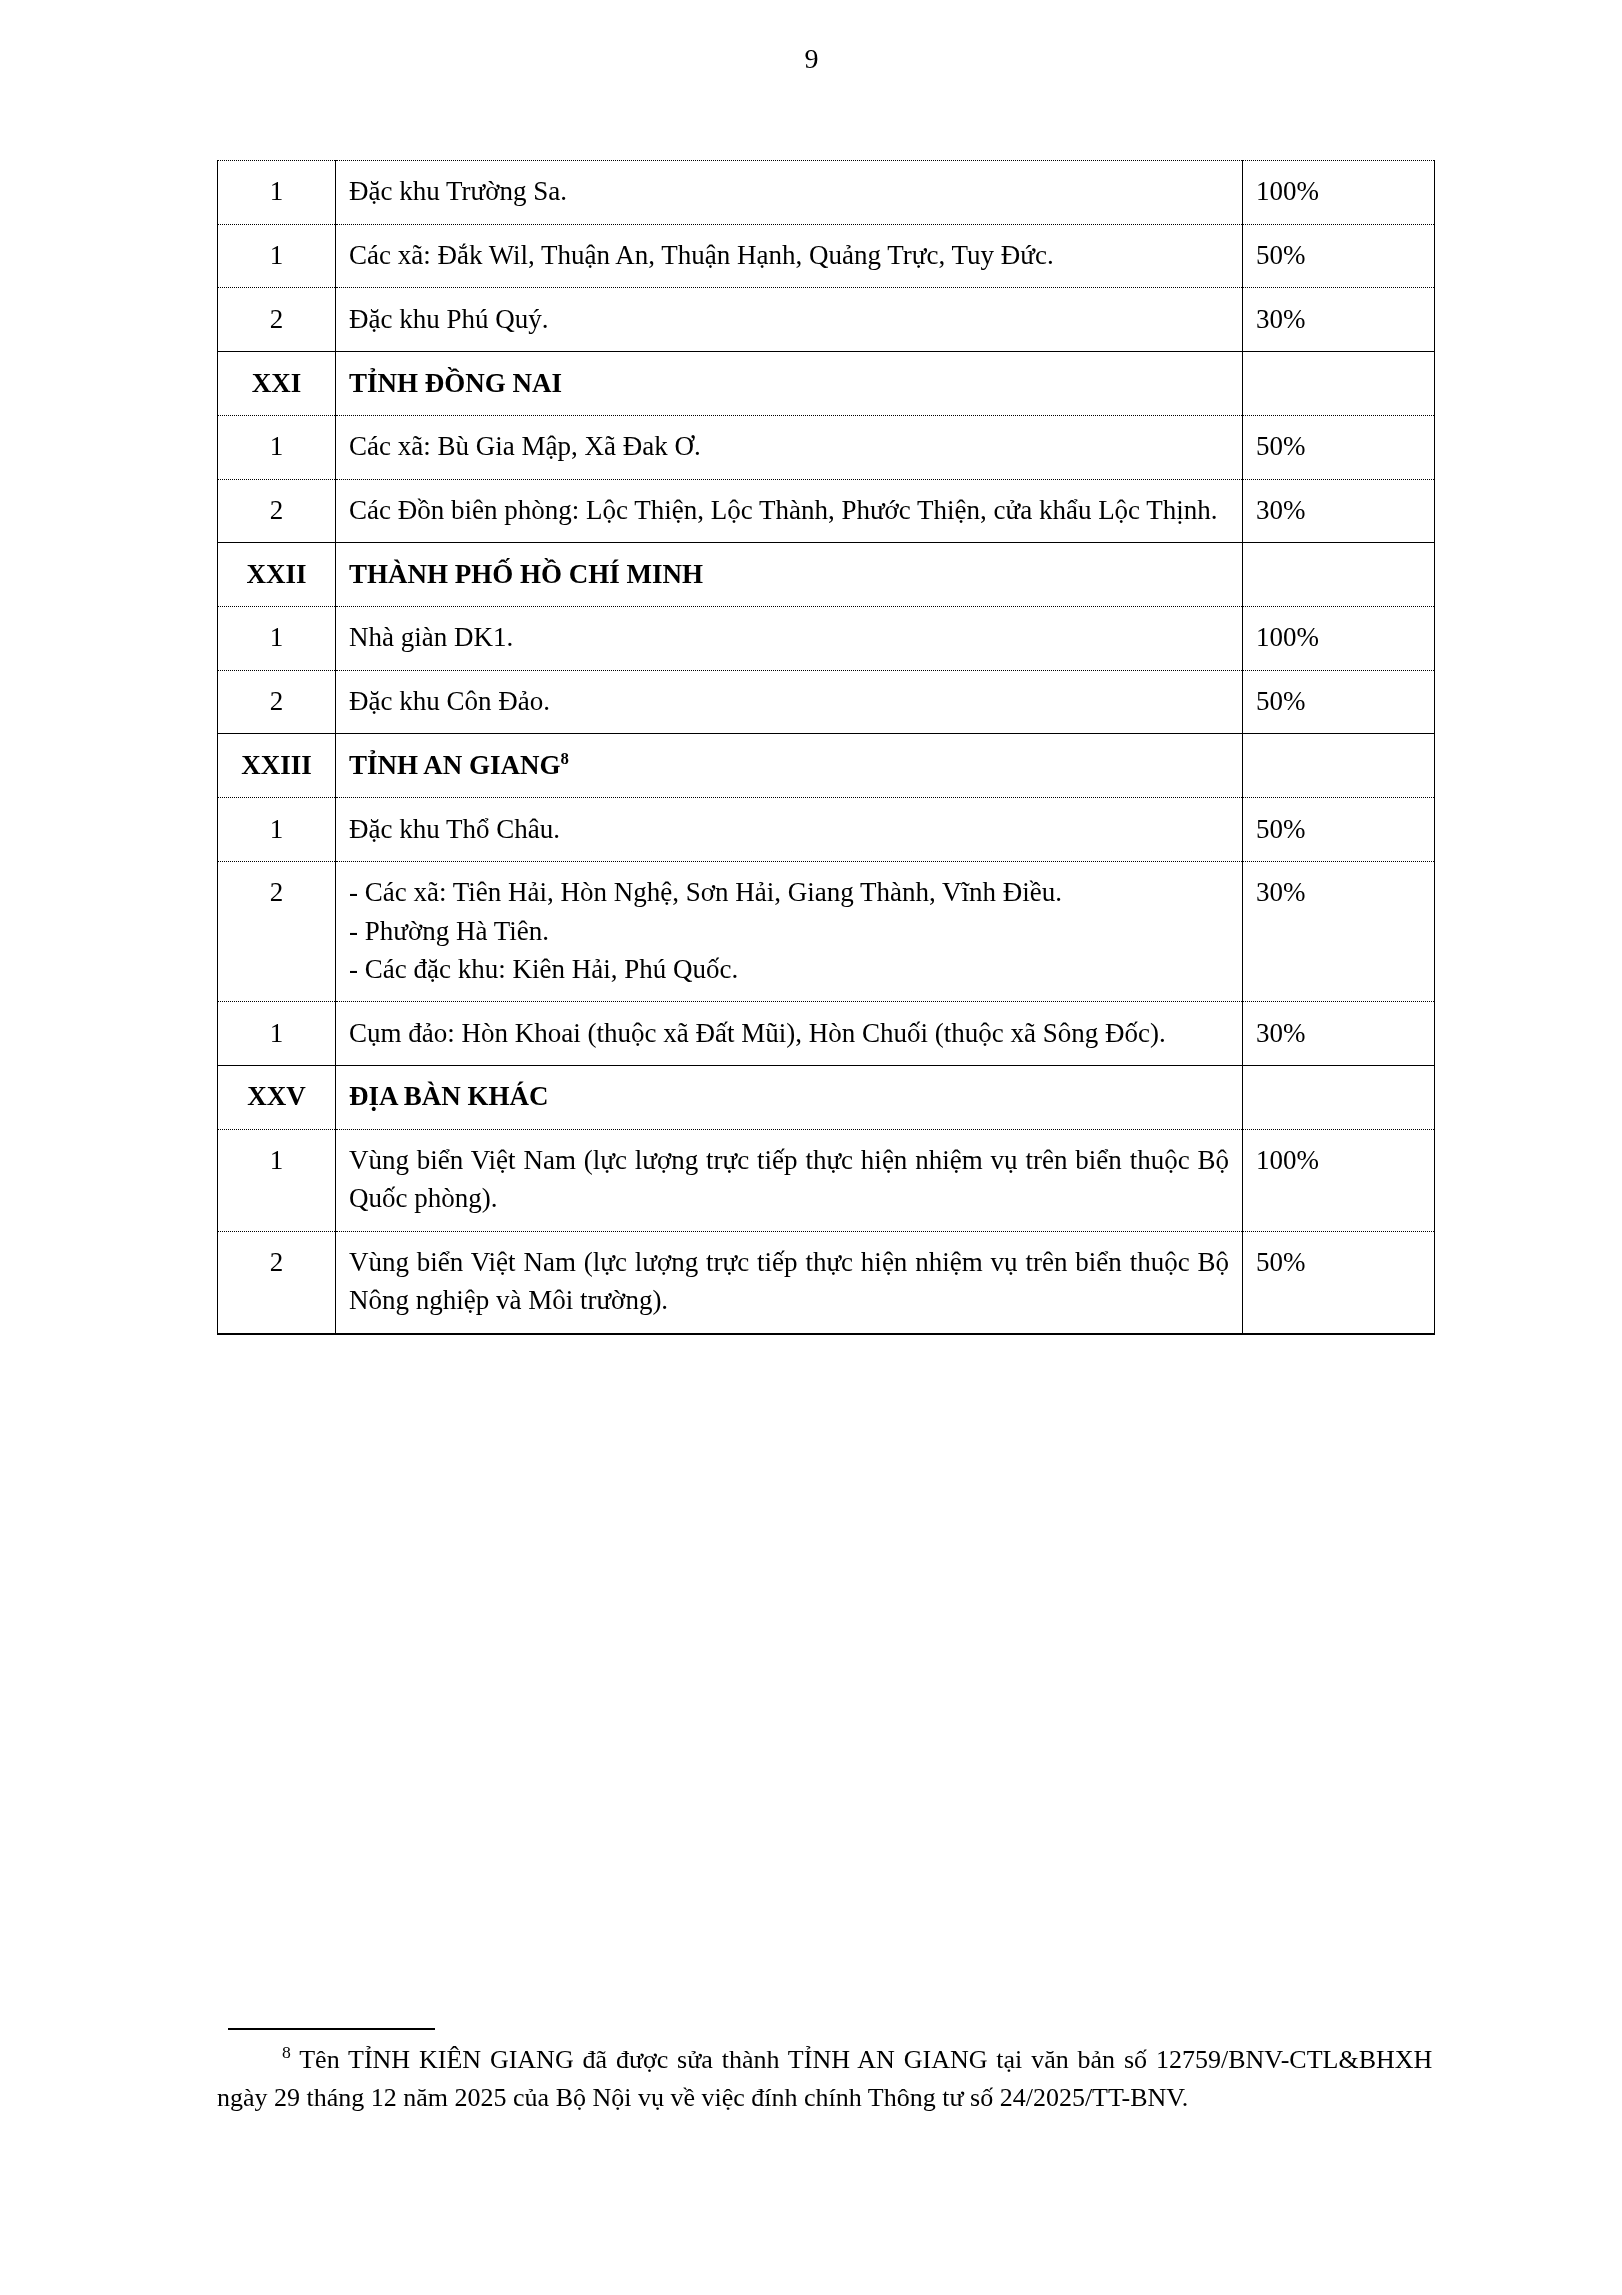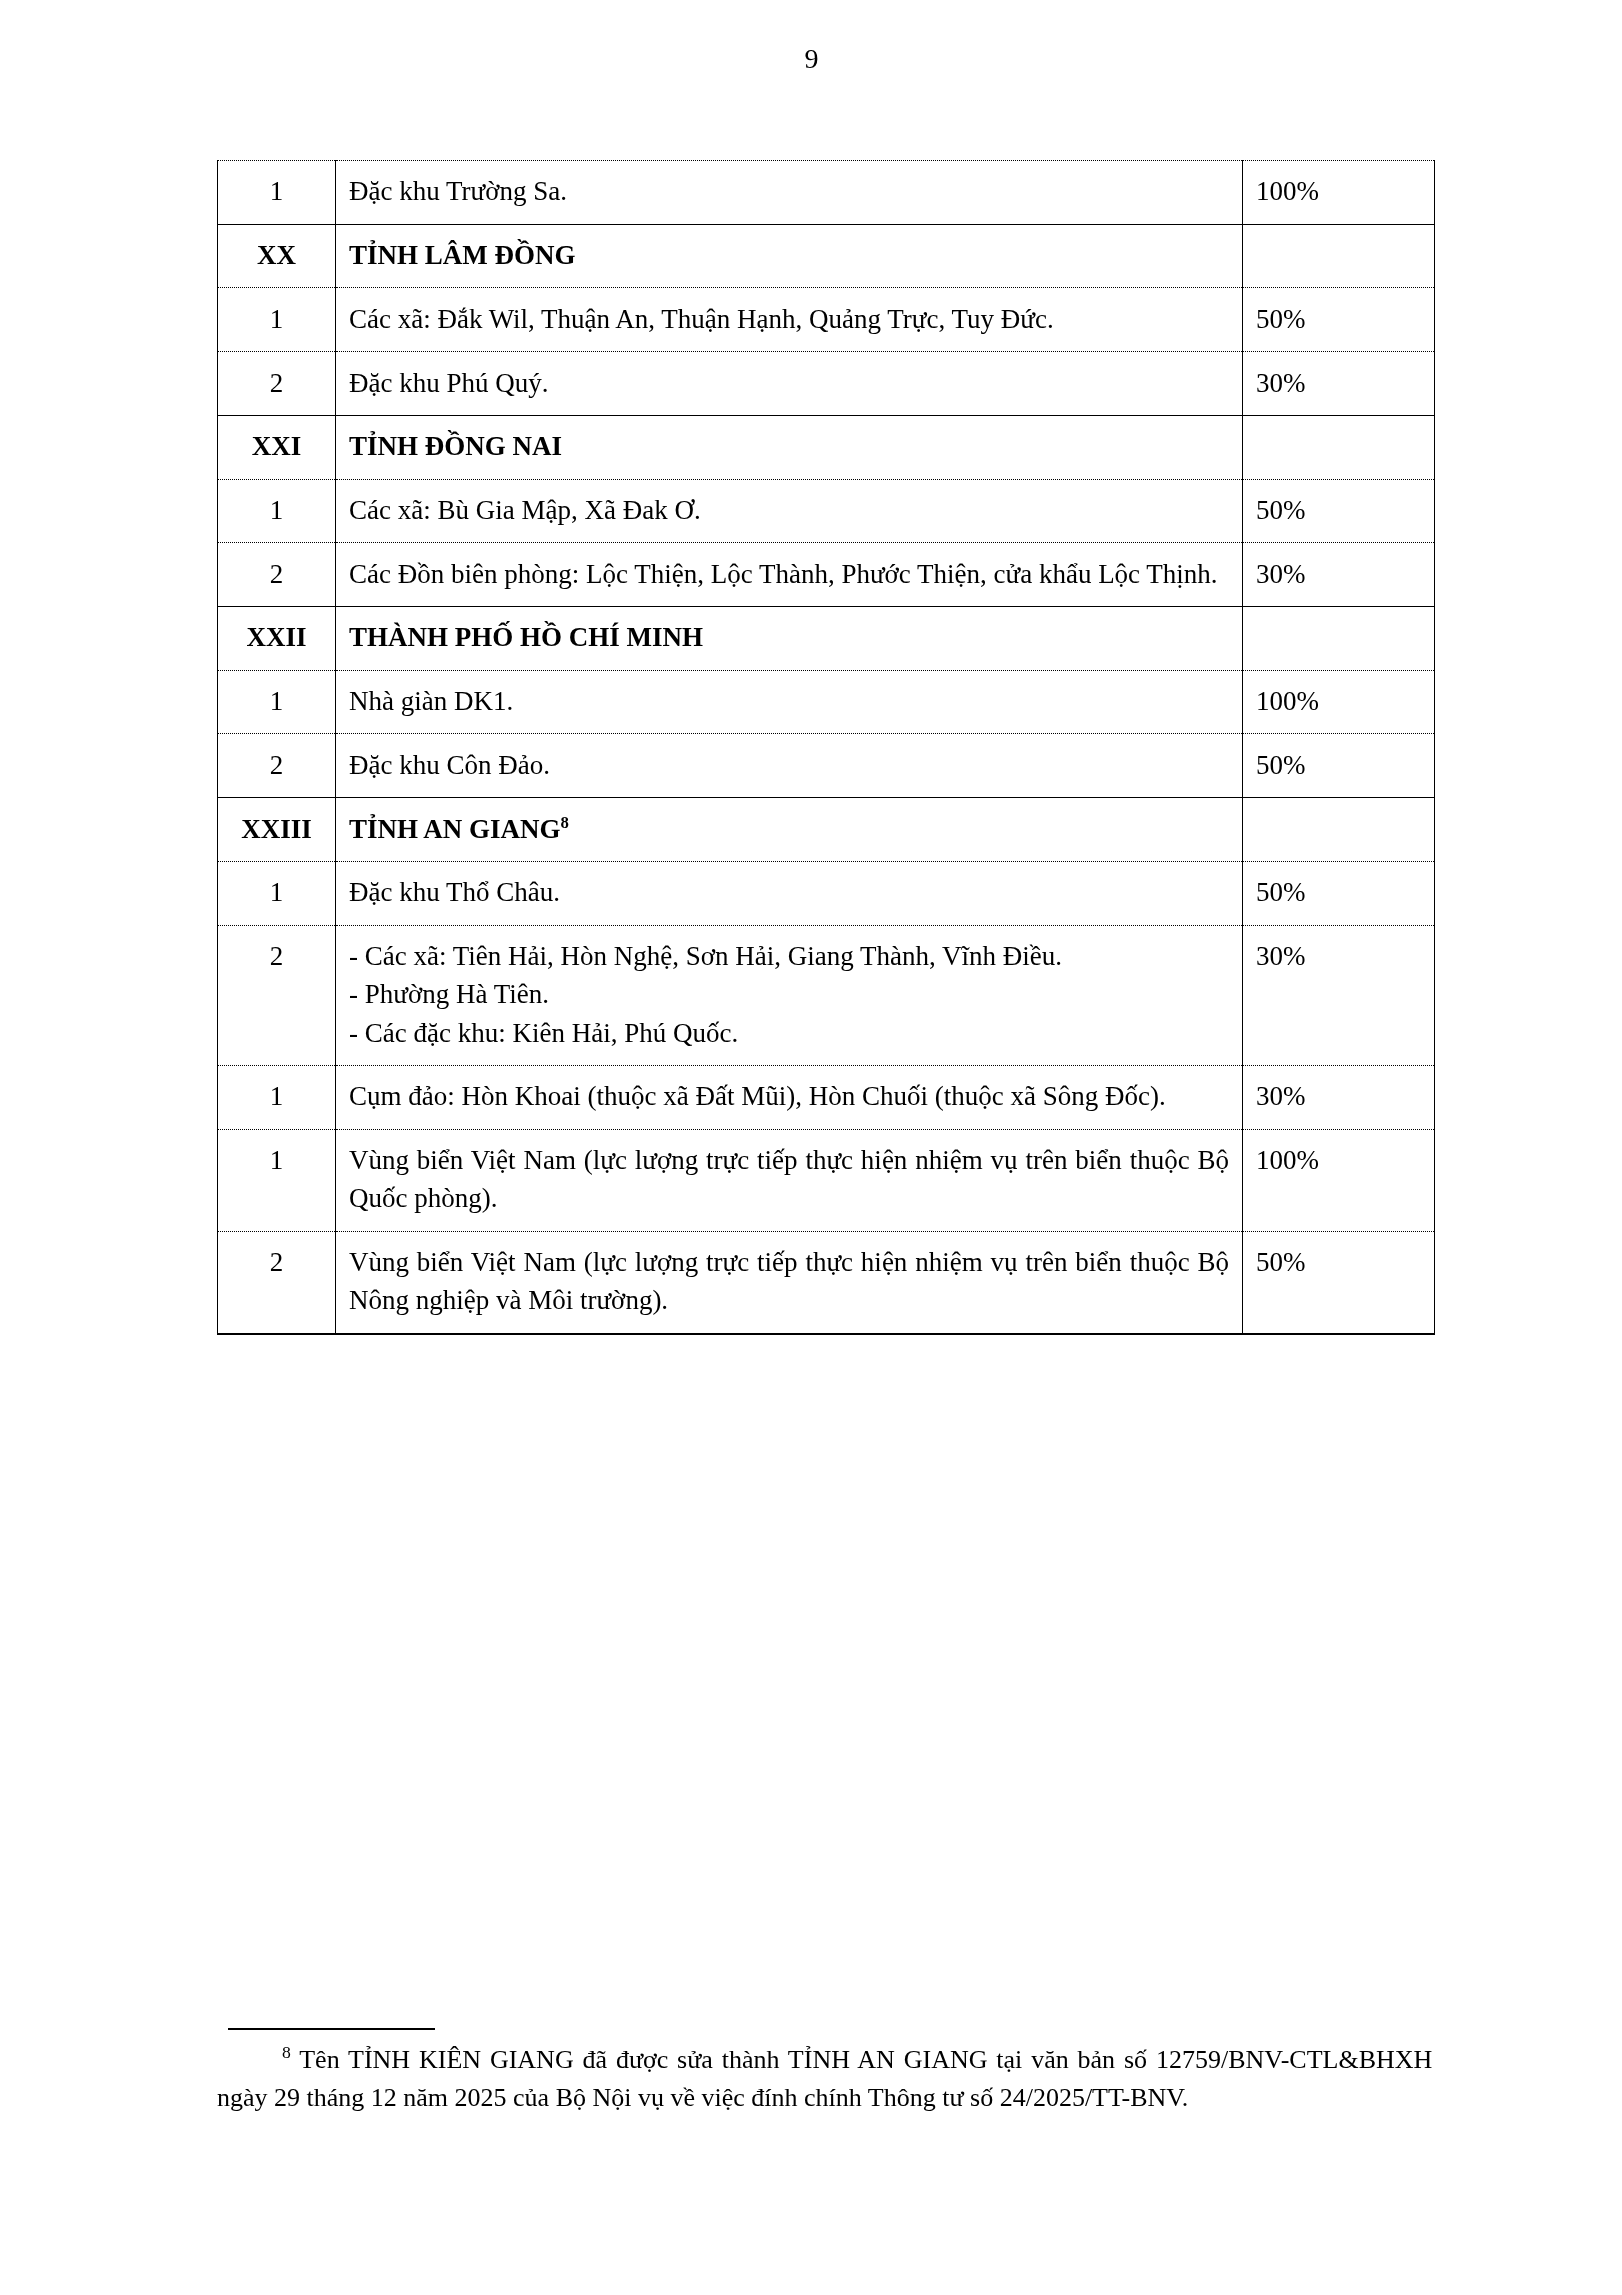--- a/index.html
+++ b/index.html
@@ -109,27 +109,20 @@
       <col class="c-pct">
     </colgroup>
     <tbody id="table-body">
         <tr class="first-row">
           <td class="idx">1</td>
           <td class="body">
             <p>Đặc khu Trường Sa.</p>
           </td>
           <td class="pct">100%</td>
         </tr>
-        <tr class="sep-solid">
-          <td class="idx idx-roman">XX</td>
-          <td class="body body-head">
-            <p>TỈNH LÂM ĐỒNG</p>
-          </td>
-          <td class="pct"></td>
-        </tr>
         <tr class="sep-dotted">
           <td class="idx">1</td>
           <td class="body">
             <p>Các xã: Đắk Wil, Thuận An, Thuận Hạnh, Quảng Trực, Tuy Đức.</p>
           </td>
           <td class="pct">50%</td>
         </tr>
         <tr class="sep-dotted">
           <td class="idx">2</td>
           <td class="body">
@@ -201,20 +194,27 @@
             <p class="tight">- Các đặc khu: Kiên Hải, Phú Quốc.</p>
           </td>
           <td class="pct">30%</td>
         </tr>
         <tr class="sep-dotted">
           <td class="idx">1</td>
           <td class="body">
             <p>Cụm đảo: Hòn Khoai (thuộc xã Đất Mũi), Hòn Chuối (thuộc xã Sông Đốc).</p>
           </td>
           <td class="pct">30%</td>
+        </tr>
+        <tr class="sep-solid">
+          <td class="idx idx-roman">XXV</td>
+          <td class="body body-head">
+            <p>ĐỊA BÀN KHÁC</p>
+          </td>
+          <td class="pct"></td>
         </tr>
         <tr class="sep-dotted">
           <td class="idx">1</td>
           <td class="body">
             <p>Vùng biển Việt Nam (lực lượng trực tiếp thực hiện nhiệm vụ trên biển thuộc Bộ Quốc phòng).</p>
           </td>
           <td class="pct">100%</td>
         </tr>
         <tr class="sep-dotted last-row">
           <td class="idx">2</td>

